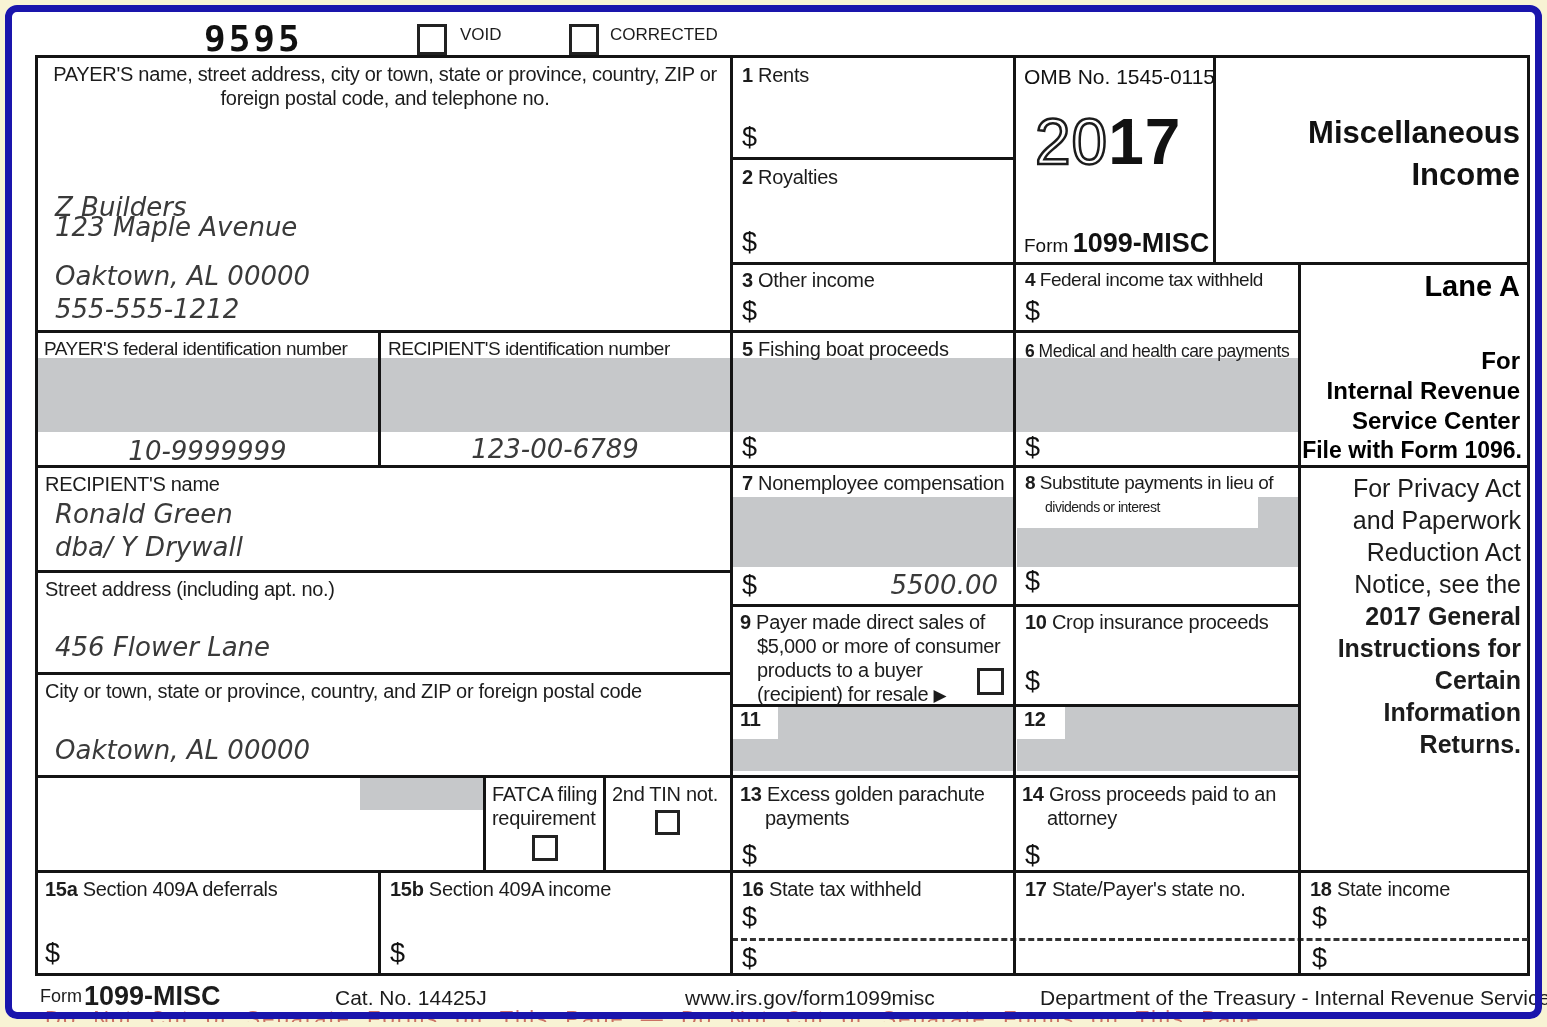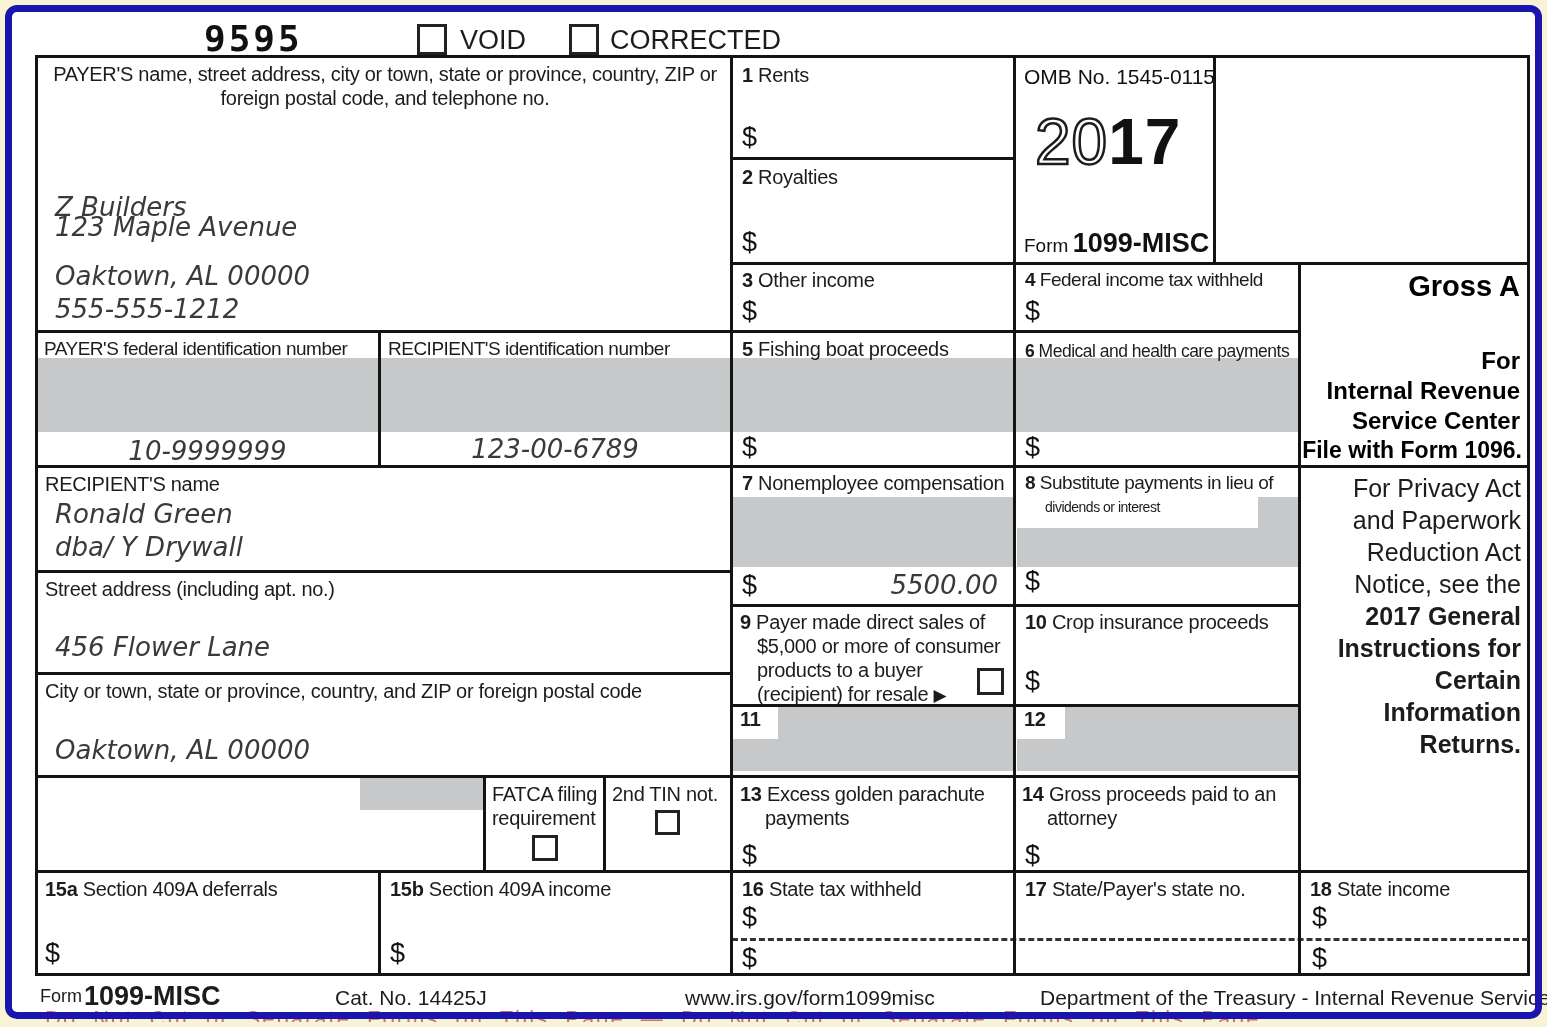--- a/index.html
+++ b/index.html
@@ -17,21 +17,21 @@
   .chip { position:absolute; background:#ffffff; z-index:3; }
   
   .lbl { position:absolute; font-size:20px; letter-spacing:-0.3px; color:#1c1c1c; z-index:12; line-height:24px; white-space:nowrap;text-align:center; }
   .lbl b { font-weight:700; }
   .lbl-sm { font-size:17.5px; letter-spacing:-0.5px; }
   .wrap { white-space:normal; }
   .dollar { position:absolute; font-size:27px; color:#111; z-index:12; }
   .entry { position:absolute; font-family:"DejaVu Sans", sans-serif; font-style:italic; font-size:26px; color:#3a3a3a; z-index:12; white-space:nowrap; }
   .code { position:absolute; font-family:"DejaVu Sans Mono", monospace; font-weight:700; font-size:36px; letter-spacing:3px; color:#111; z-index:12; }
   .cb { position:absolute; border:3px solid #222; background:#fff; z-index:12; }
-  .hdr-label { font-size:27px; color:#1c1c1c; position:absolute; z-index:12; }
+  .hdr-label { font-size:17px; color:#1c1c1c; position:absolute; z-index:12; }
   .title { position:absolute; font-weight:700; font-size:31px; text-align:right; color:#111; z-index:12; line-height:42px; }
   .omb { position:absolute; font-size:21px; color:#111; z-index:12; }
   .year { position:absolute; font-size:64px; z-index:12; font-family:"Liberation Sans",sans-serif; letter-spacing:1px; }
   .year .outline { color:#ffffff; -webkit-text-stroke:2.5px #1c1c1c; font-weight:400; }
   .year .solid { color:#111; font-weight:800; }
   .formnum-sm { font-size:19px; color:#111; }
   .formnum-lg { font-size:27px; font-weight:800; color:#111; }
   .copy-a { position:absolute; font-size:29px; font-weight:800; text-align:right; z-index:12; }
   .copy-for { position:absolute; font-size:24px; font-weight:800; text-align:right; line-height:30px; z-index:12; }
   .file1096 { position:absolute; font-size:23px; font-weight:800; text-align:right; z-index:12; }
@@ -91,27 +91,28 @@
   <div class="entry" style="left:55px; top:294px;">555-555-1212</div>
 
   <div class="lbl" style="left:742px; top:63px;"><b>1</b> <span>Rents</span></div>
   <div class="dollar" style="left:742px; top:122px;">$</div>
   <div class="lbl" style="left:742px; top:165px;"><b>2</b> <span>Royalties</span></div>
   <div class="dollar" style="left:742px; top:227px;">$</div>
 
   <div class="omb" style="left:1024px; top:65px;">OMB No. 1545-0115</div>
   <div class="year" style="left:1035px; top:105px;"><span class="outline">20</span><span class="solid">17</span></div>
   <div class="abs" style="left:1024px; top:228px; z-index:12;"><span class="formnum-sm">Form</span> <span class="formnum-lg">1099-MISC</span></div>
+  <div class="title" style="left:1240px; top:112px; width:280px;"><span>Miscellaneous</span><br><span>Income</span></div>
 
   <div class="lbl" style="left:742px; top:268px;"><b>3</b> <span>Other income</span></div>
   <div class="dollar" style="left:742px; top:296px;">$</div>
   <div class="lbl" style="left:1025px; top:268px; font-size:19px; letter-spacing:-0.5px;"><b>4</b> <span>Federal income tax withheld</span></div>
   <div class="dollar" style="left:1025px; top:296px;">$</div>
 
-  <div class="copy-a" style="left:1310px; top:270px; width:210px;">Gross A</div>
+  <div class="copy-a" style="left:1310px; top:270px; width:210px;">Lane A</div>
   <div class="copy-for" style="left:1310px; top:306px; width:210px;margin-top:40px;">
     <span>For</span><br>
     <span>Internal Revenue</span><br>
     <span>Service Center</span>
   </div>
   <div class="file1096" style="left:1300px; top:437px; width:222px;">File with Form 1096.</div>
 
   <div class="lbl" style="left:44px; top:337px; font-size:19px; letter-spacing:-0.5px;">PAYER'S federal identification number</div>
   <div class="lbl" style="left:388px; top:337px; font-size:19px; letter-spacing:-0.5px;">RECIPIENT'S identification number</div>
   <div class="entry" style="left:37px; top:436px; width:341px; text-align:center;">10-9999999</div>

